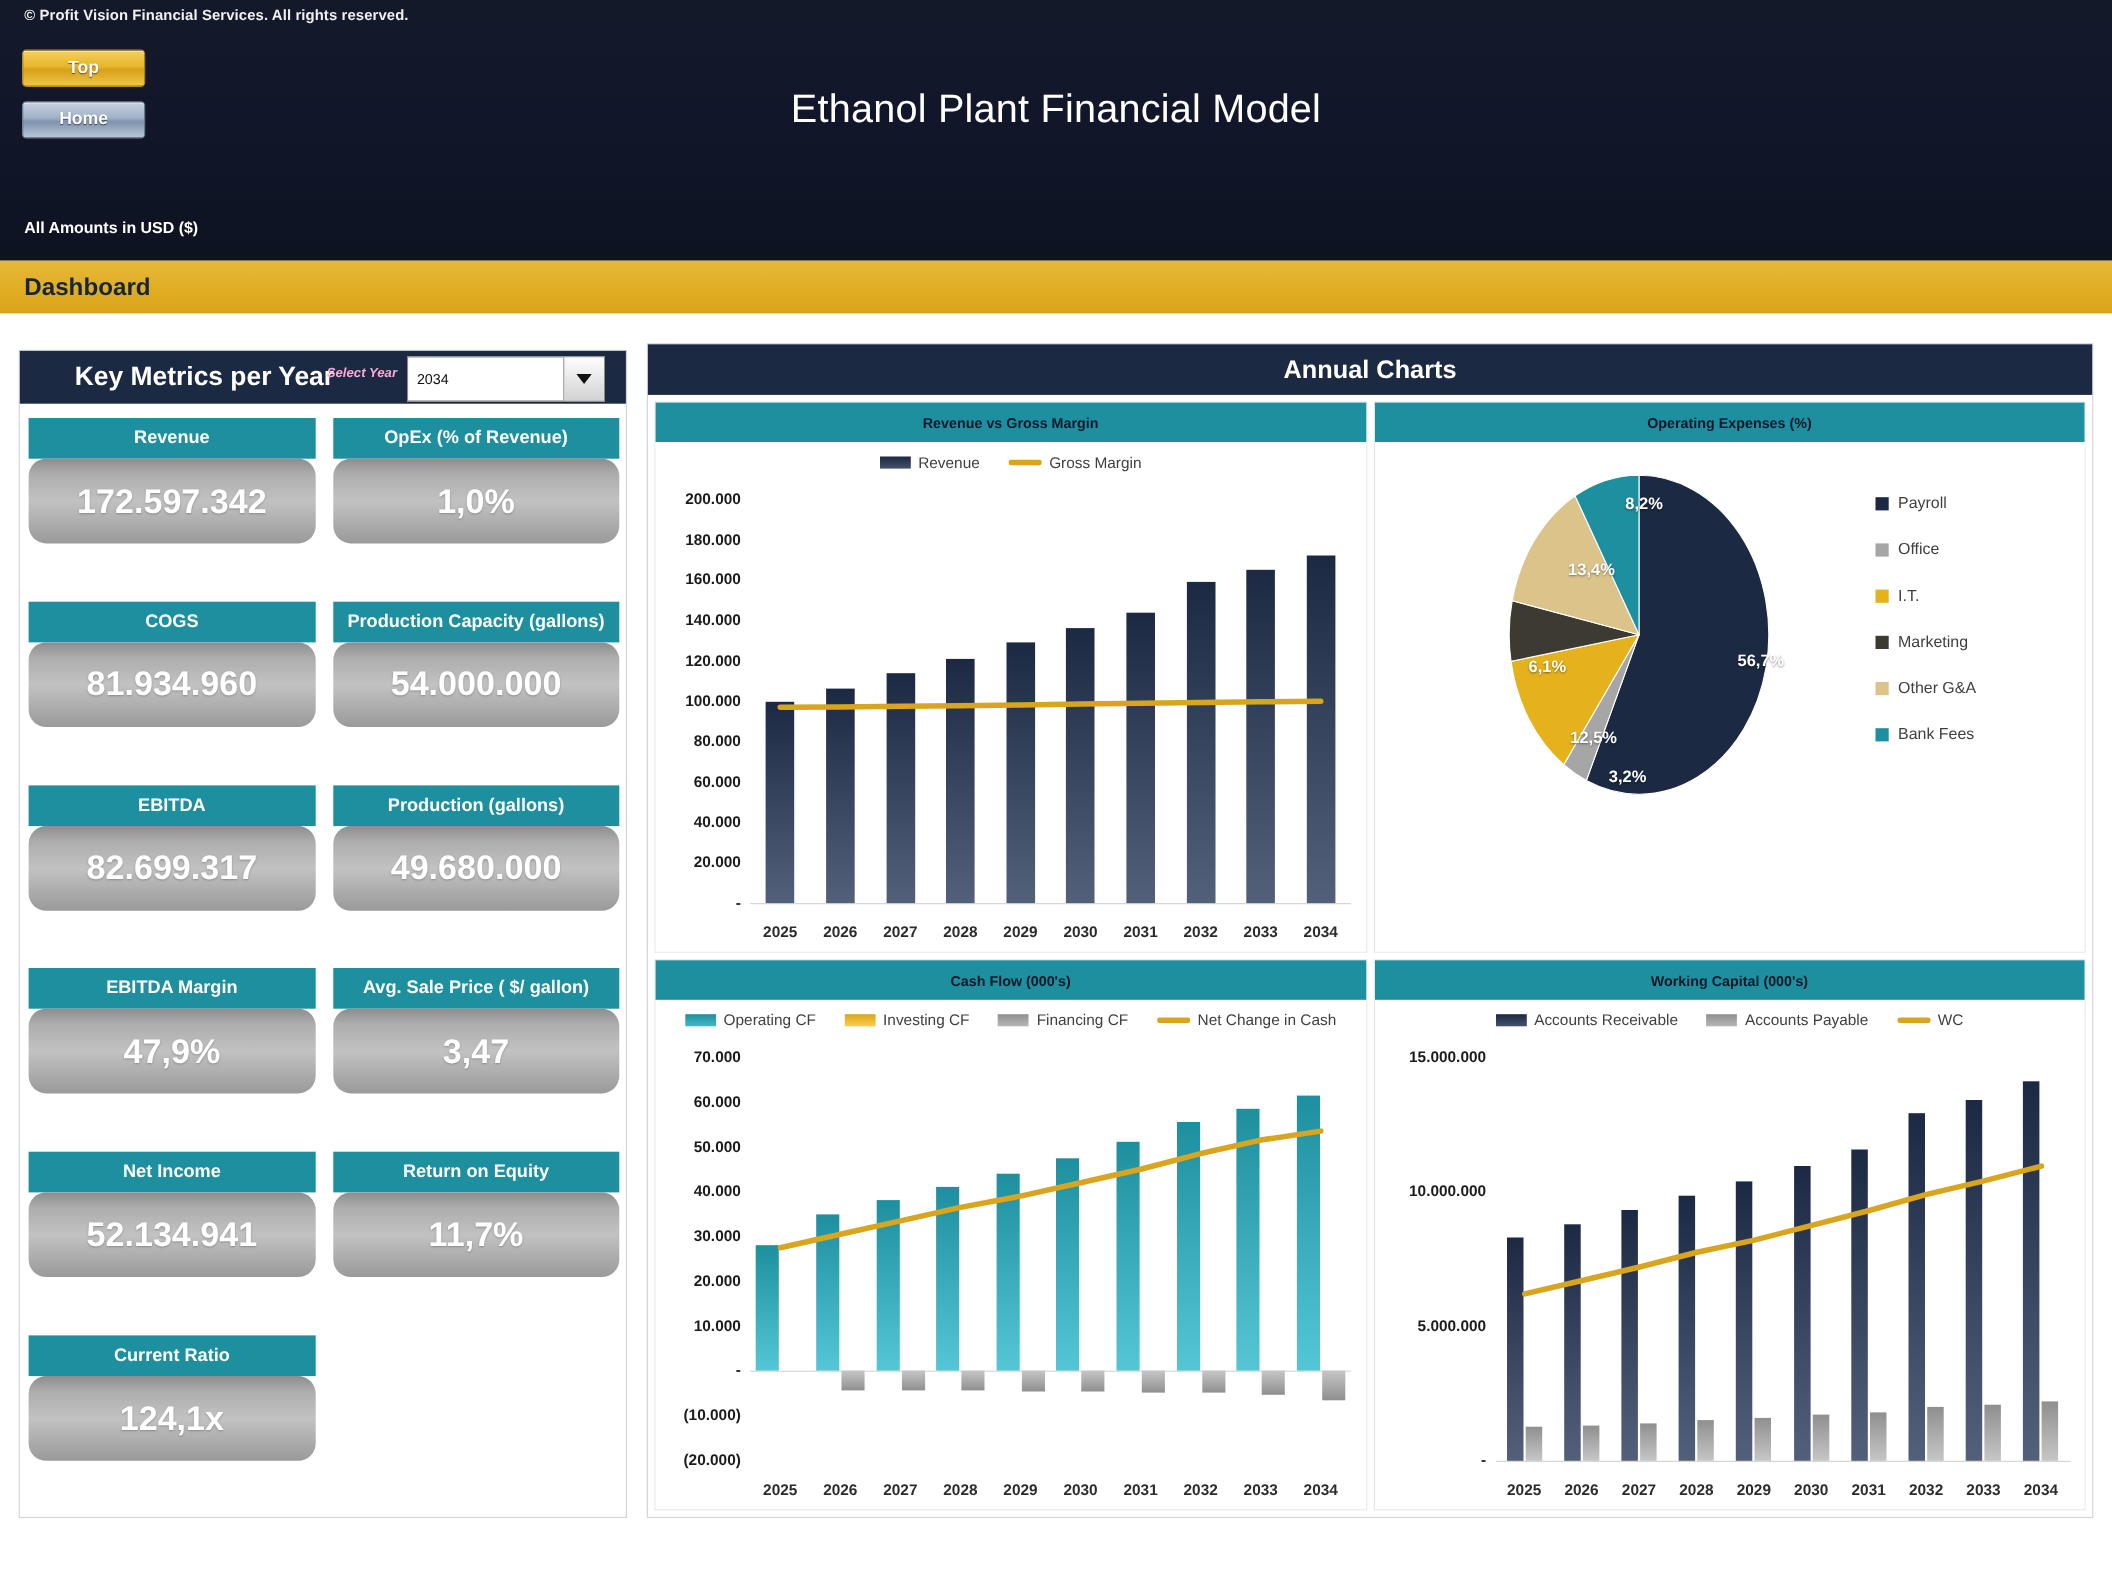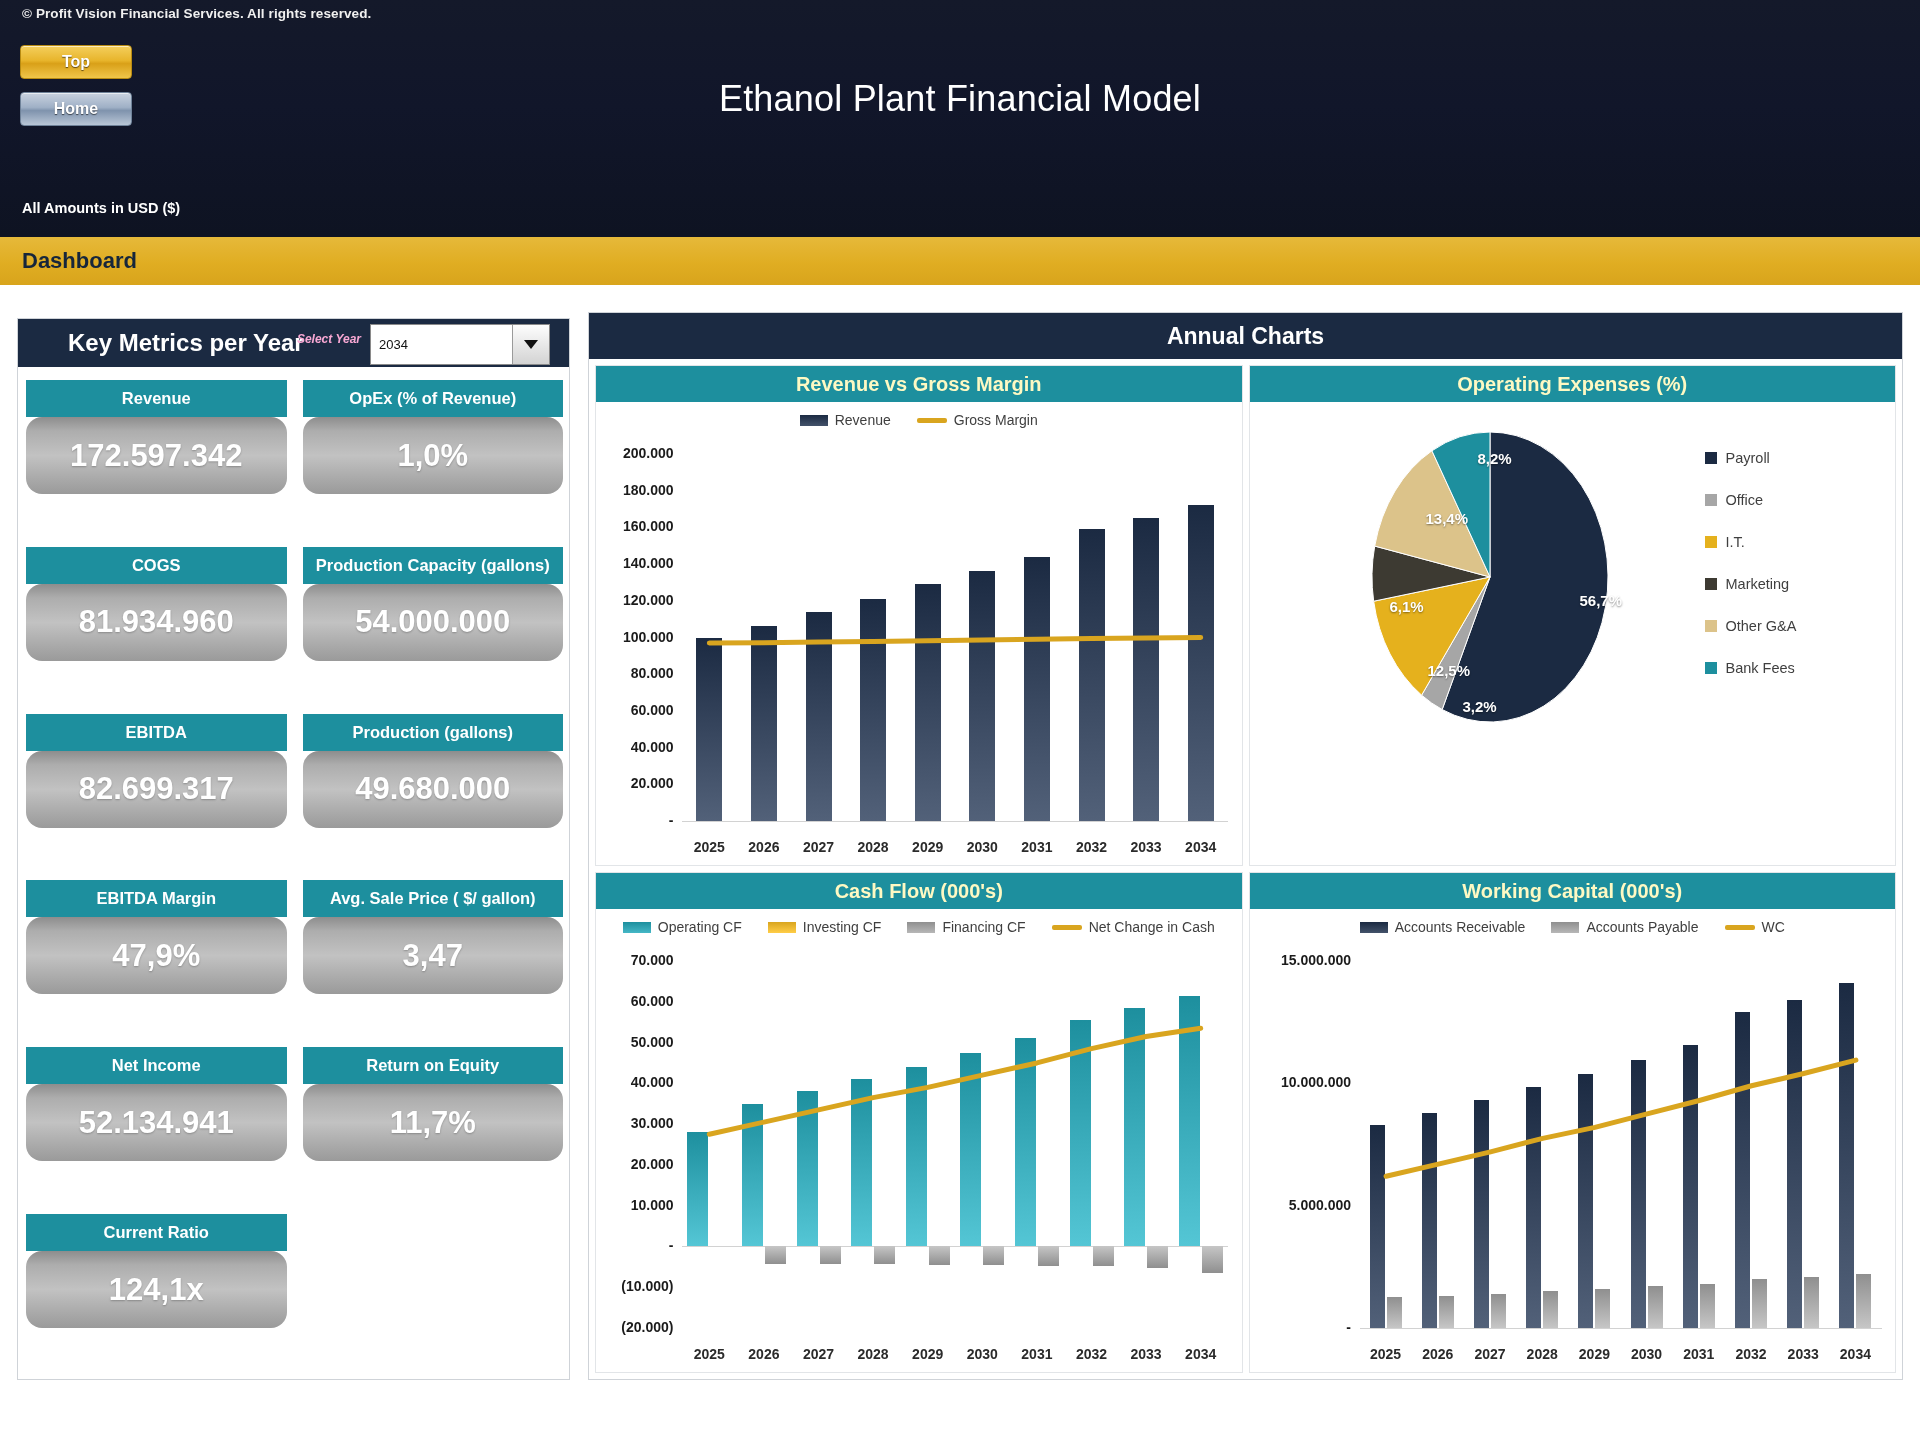--- a/index.html
+++ b/index.html
@@ -127,21 +127,21 @@
   }
   .charts-body {
     position: absolute; left: 0; top: 46px; width: 1313px; height: 1020px;
     display: grid; grid-template-columns: 1fr 1fr; grid-template-rows: 1fr 1fr;
     gap: 6px; padding: 6px;
   }
   .chart-card { background: #ffffff; display: flex; flex-direction: column; border: 1px solid #e2e5e8; }
   .chart-title {
     height: 36px; background: #1d8f9e;
     display: flex; align-items: center; justify-content: center;
-    font-size: 20px; font-weight: 700; color: #fef9c3;
+    font-size: 13px; font-weight: 700; color: #0f172a;
   }
   .chart-area { position: relative; flex: 1; background: #ffffff; }
 
   .legend {
     position: absolute; left: 0; top: 10px; width: 100%;
     display: flex; align-items: center; justify-content: center; gap: 26px;
     font-size: 14px; color: #3f3f3f;
   }
   .legend .item { display: flex; align-items: center; gap: 7px; white-space: nowrap; }
   .legend .swatch { width: 28px; height: 11px; display: inline-block; }

